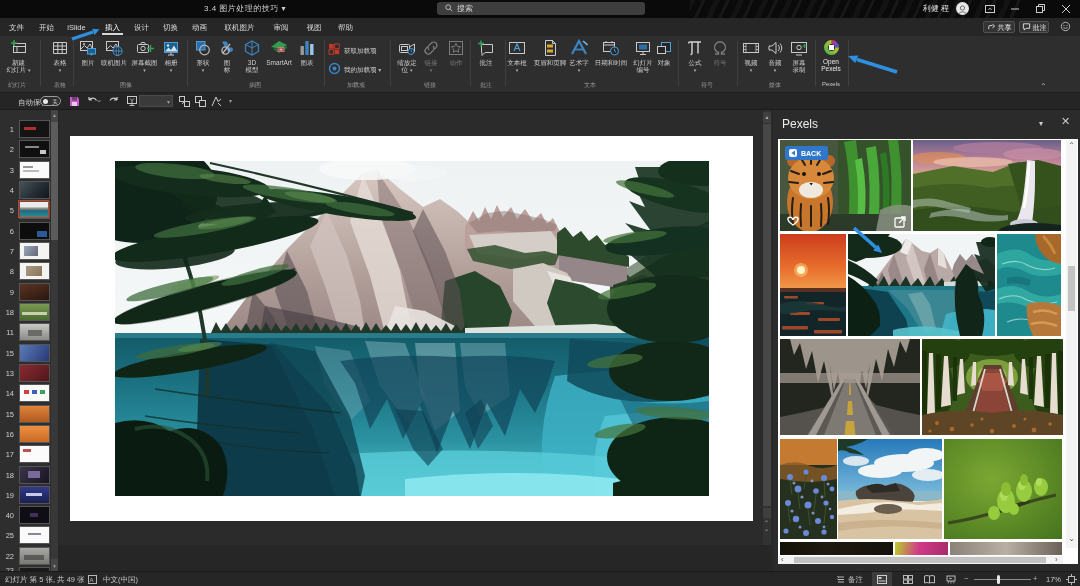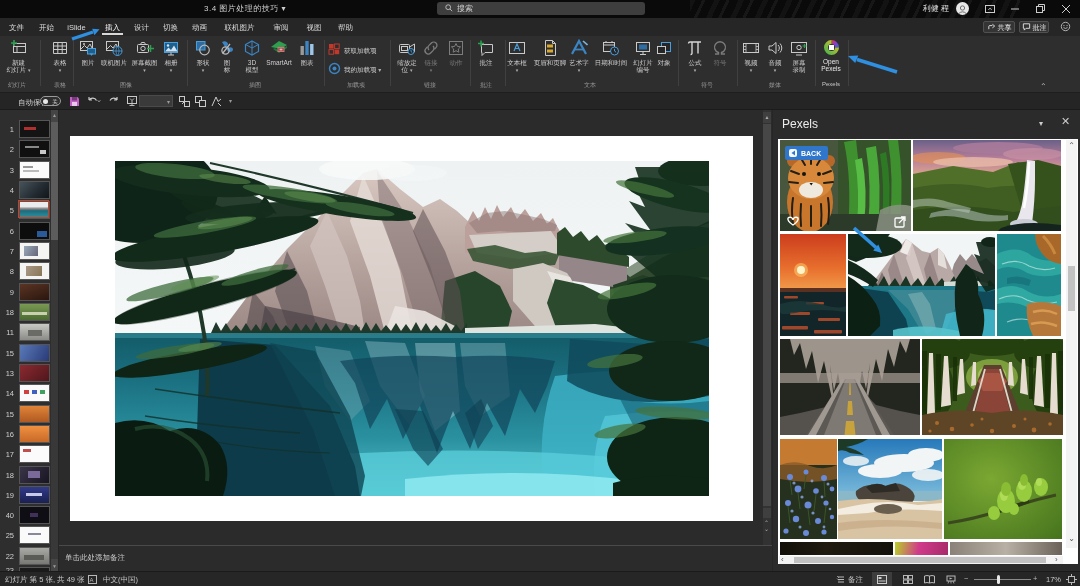--- a/index.html
+++ b/index.html
@@ -560,23 +560,20 @@
   <path d="M0 262 Q30 254 55 270 Q85 260 105 284 Q118 305 108 335 L0 335 Z" fill="#0a1c11"></path>
   <path d="M20 268 Q50 260 75 278 Q95 294 92 320" stroke="#2c5435" stroke-width="4" fill="none" opacity=".6"></path>
  </svg>
  </div>
  <div class="abs" style="left:704px;top:0;width:8px;height:435px;background:#323232"></div>
  <div class="abs" style="left:704px;top:2px;width:8px;height:11px;background:#3f3f3f;color:#aaa;font-size:5px;text-align:center;line-height:11px">▲</div>
  <div class="abs" style="left:704px;top:14px;width:8px;height:382px;background:#474747"></div>
  <div class="abs" style="left:704px;top:398px;width:8px;height:10px;background:#3f3f3f"></div>
  <div class="abs" style="left:705px;top:410px;color:#b0b0b0;font-size:6px;line-height:6px">⌃<br>⌄</div>
 </div>
-<div id="notes">
-      <div style="position:absolute;left:6px;top:7px;color:#cfcfcf;font-size:7.5px">单击此处添加备注</div>
-    </div>
 
 <div id="pexels">
  <div class="abs" style="left:9px;top:7px;font-size:12px;color:#ececec">Pexels</div>
  <div class="abs" style="left:266px;top:9px;color:#ccc;font-size:8px">▾</div>
  <div class="abs" style="left:288px;top:5px;color:#ccc;font-size:11px">✕</div>
  <div id="pexweb">
 
   <svg class="ph" style="left:2px;top:1px" width="131" height="91" viewBox="0 0 131 91">
    <rect width="131" height="91" fill="#47563c"></rect>
    <rect x="58" width="73" height="91" fill="#35522a"></rect>

